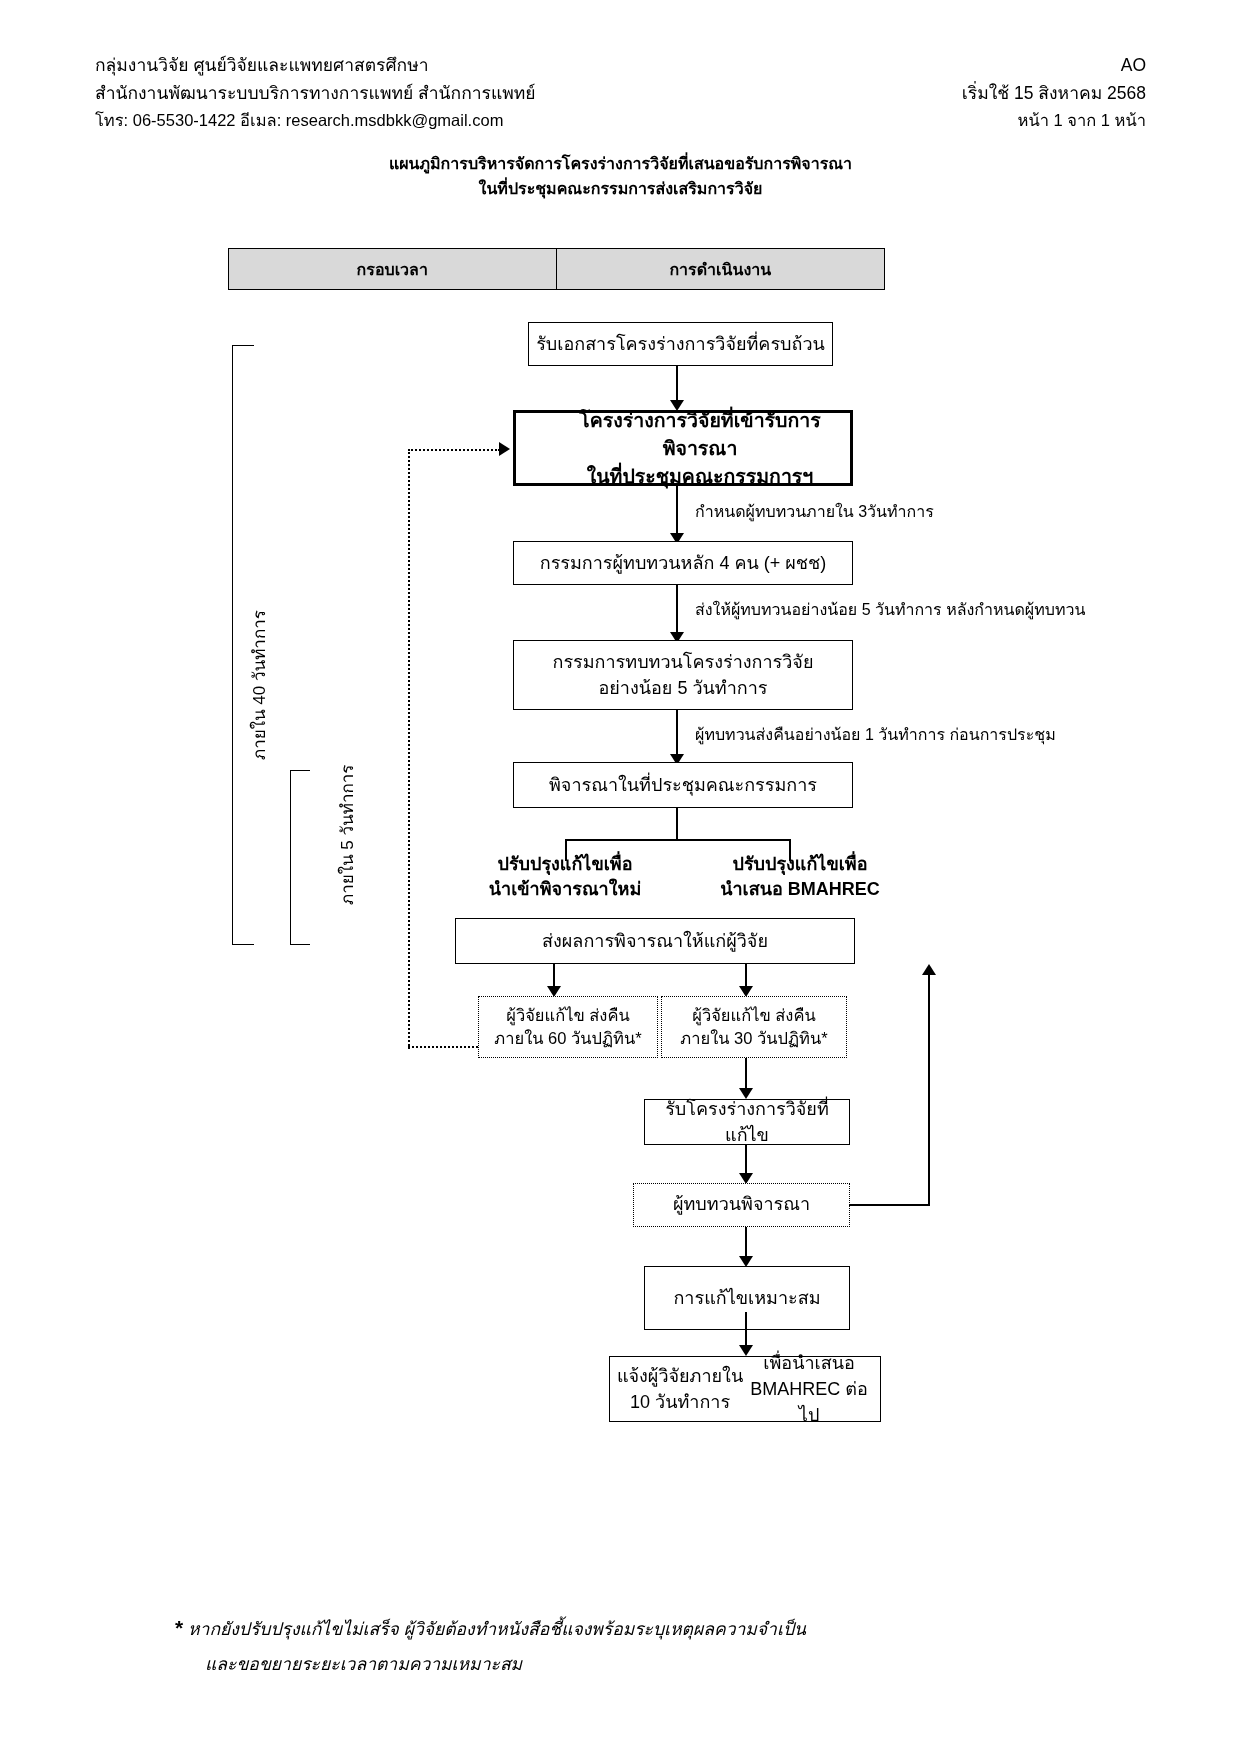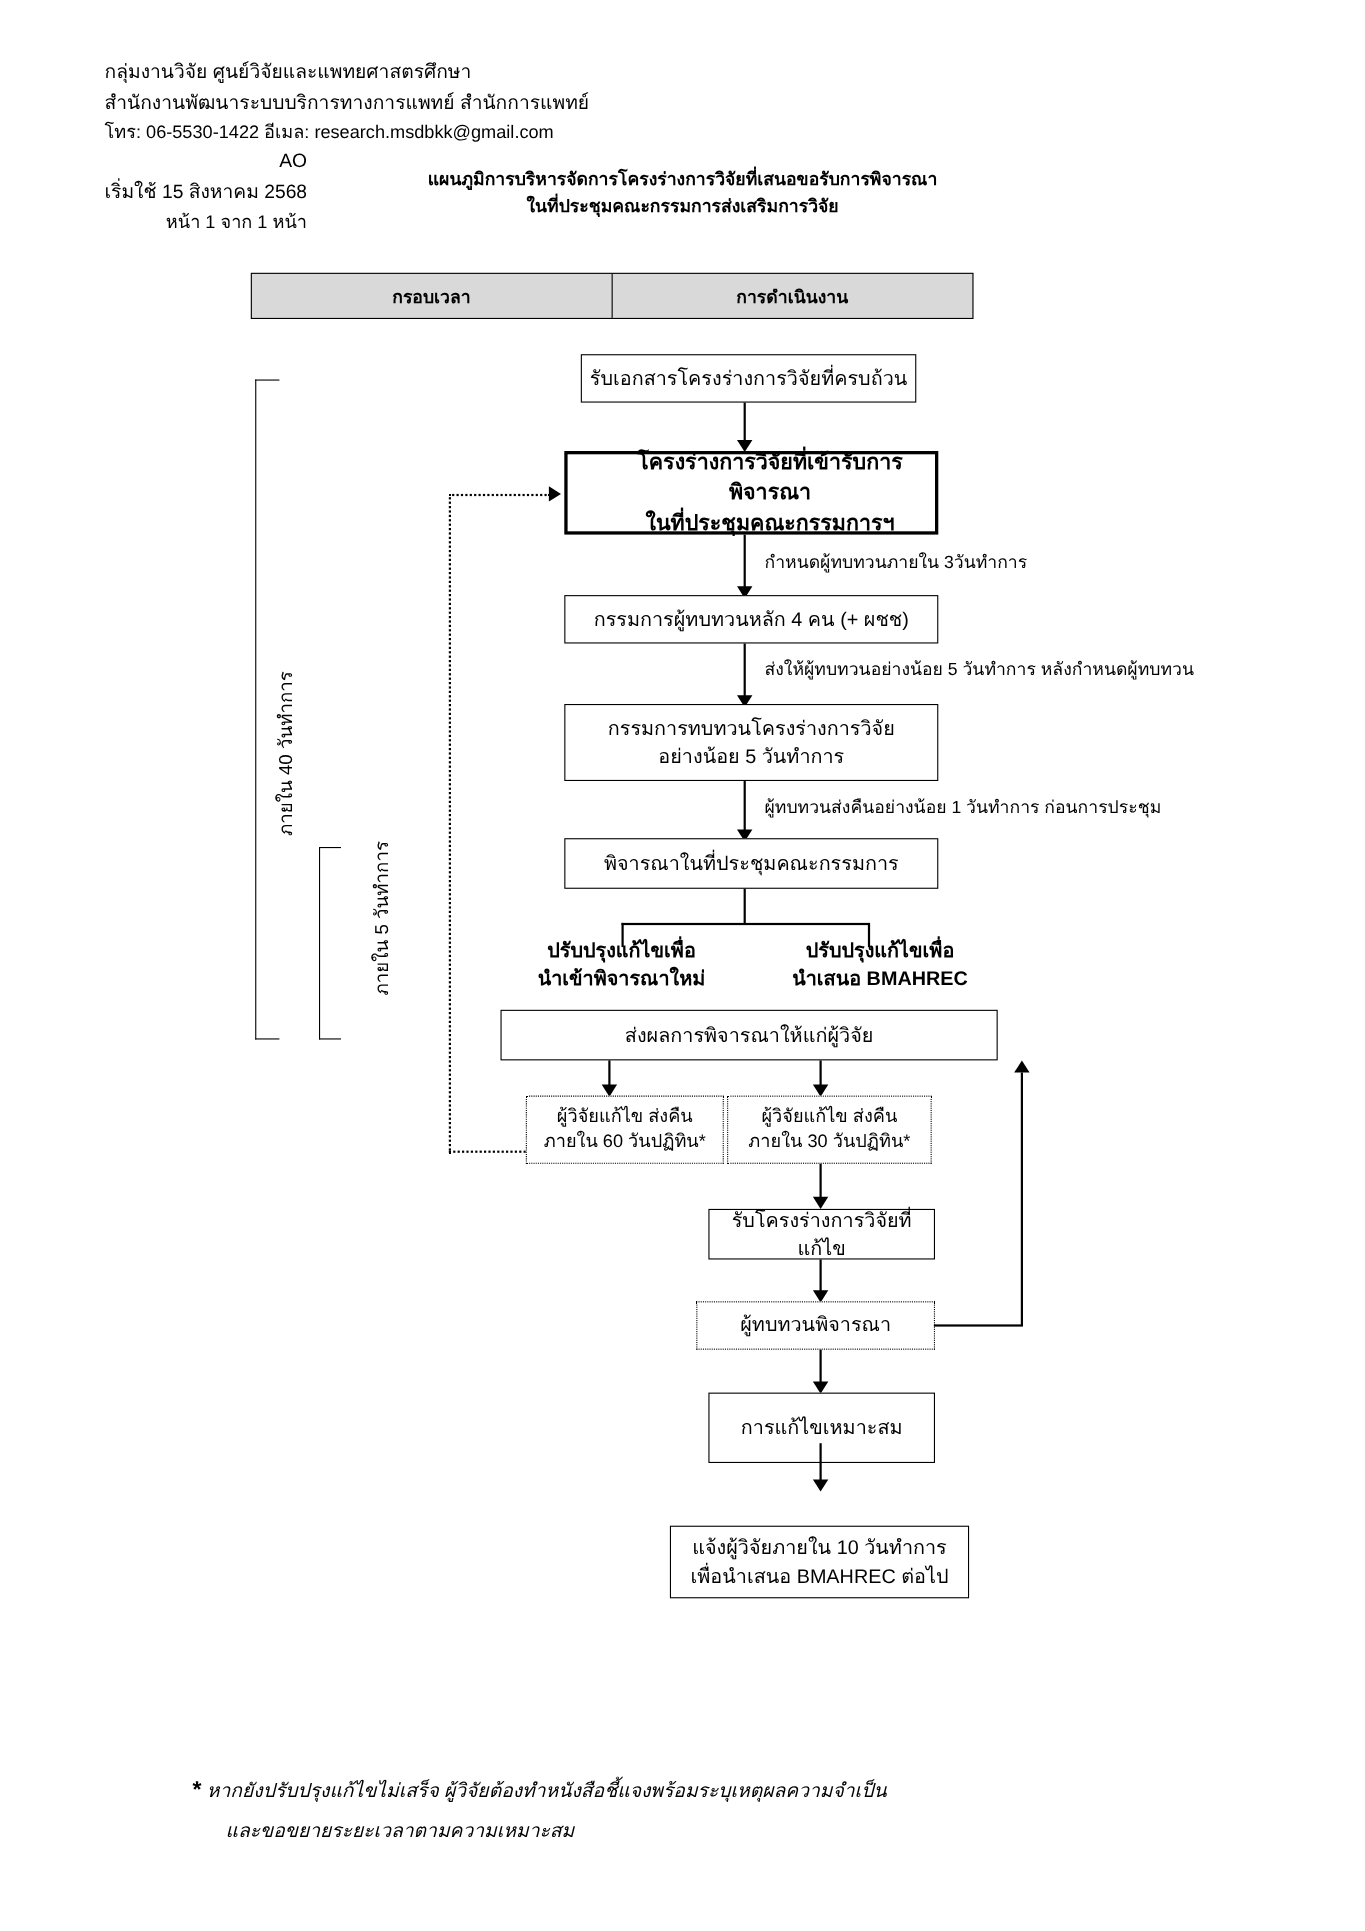--- a/index.html
+++ b/index.html
@@ -9,21 +9,21 @@
     background: #ffffff;
     font-family: "Liberation Sans", "DejaVu Sans", sans-serif;
     color: #000;
     position: relative;
     overflow: hidden;
   }
   .page { position:absolute; inset:0; }
 
   
   .hdr { position:absolute; top:52px; left:0; right:0; padding:0 95px; }
-  .hdr-row { display:flex; justify-content:space-between; align-items:flex-start;flex-direction:column; }
+  .hdr-row { display:flex; justify-content:space-between; align-items:flex-start; }
   .hdr-left  { text-align:left;  line-height:1.58; font-size:17.5px; }
   .hdr-right { text-align:right; line-height:1.58; font-size:17.5px; }
   .hdr-left div:nth-child(3), .hdr-right div:nth-child(3) { font-size:16.5px; }
 
   
   .title { position:absolute; top:152px; left:0; right:0; text-align:center;
            font-size:16px; font-weight:bold; line-height:1.55; }
 
   
   .thead { position:absolute; left:228px; top:248px; width:657px; height:42px;
@@ -148,21 +148,21 @@
 
   <div class="note b" style="left:470px; top:852px; width:190px;">
     <div>ปรับปรุงแก้ไขเพื่อ</div>
     <div>นำเข้าพิจารณาใหม่</div>
   </div>
   <div class="note b" style="left:700px; top:852px; width:200px;">
     <div>ปรับปรุงแก้ไขเพื่อ</div>
     <div>นำเสนอ BMAHREC</div>
   </div>
 
-  <div class="box" style="left:455px; top:918px; width:452px; height:46px;">ส่งผลการพิจารณาให้แก่ผู้วิจัย</div>
+  <div class="box" style="left:455px; top:918px; width:400px; height:46px;">ส่งผลการพิจารณาให้แก่ผู้วิจัย</div>
 
   <div class="vline" style="left:553px; top:964px; height:28px;"></div>
   <div class="arrow-d" style="left:547px; top:986px;"></div>
   <div class="vline" style="left:745px; top:964px; height:28px;"></div>
   <div class="arrow-d" style="left:739px; top:986px;"></div>
 
   <div class="box dotted" style="left:478px; top:996px; width:180px; height:62px; flex-direction:column;">
     <span>ผู้วิจัยแก้ไข ส่งคืน</span>
     <span>ภายใน 60 วันปฏิทิน*</span>
   </div>
@@ -185,21 +185,21 @@
   <div class="vline" style="left:928px; top:975px; height:230px;"></div>
   <div class="arrow-u" style="left:922px; top:964px;"></div>
 
   <div class="vline" style="left:745px; top:1227px; height:37px;"></div>
   <div class="arrow-d" style="left:739px; top:1256px;"></div>
 
   <div class="box" style="left:644px; top:1266px; width:206px; height:64px;">การแก้ไขเหมาะสม</div>
   <div class="vline" style="left:745px; top:1312px; height:42px;"></div>
   <div class="arrow-d" style="left:739px; top:1345px;"></div>
 
-  <div class="box" style="left:609px; top:1356px; width:272px; height:66px; flex-direction:column;margin-top:31px;">
+  <div class="box" style="left:609px; top:1356px; width:272px; height:66px; flex-direction:row;">
     <span>แจ้งผู้วิจัยภายใน 10 วันทำการ</span>
     <span>เพื่อนำเสนอ BMAHREC ต่อไป</span>
   </div>
 
   <div class="foot">
     <div>
       <span class="star">*</span>
       <span>หากยังปรับปรุงแก้ไขไม่เสร็จ ผู้วิจัยต้องทำหนังสือชี้แจงพร้อมระบุเหตุผลความจำเป็น</span>
     </div>
     <div class="foot-l2">และขอขยายระยะเวลาตามความเหมาะสม</div>

